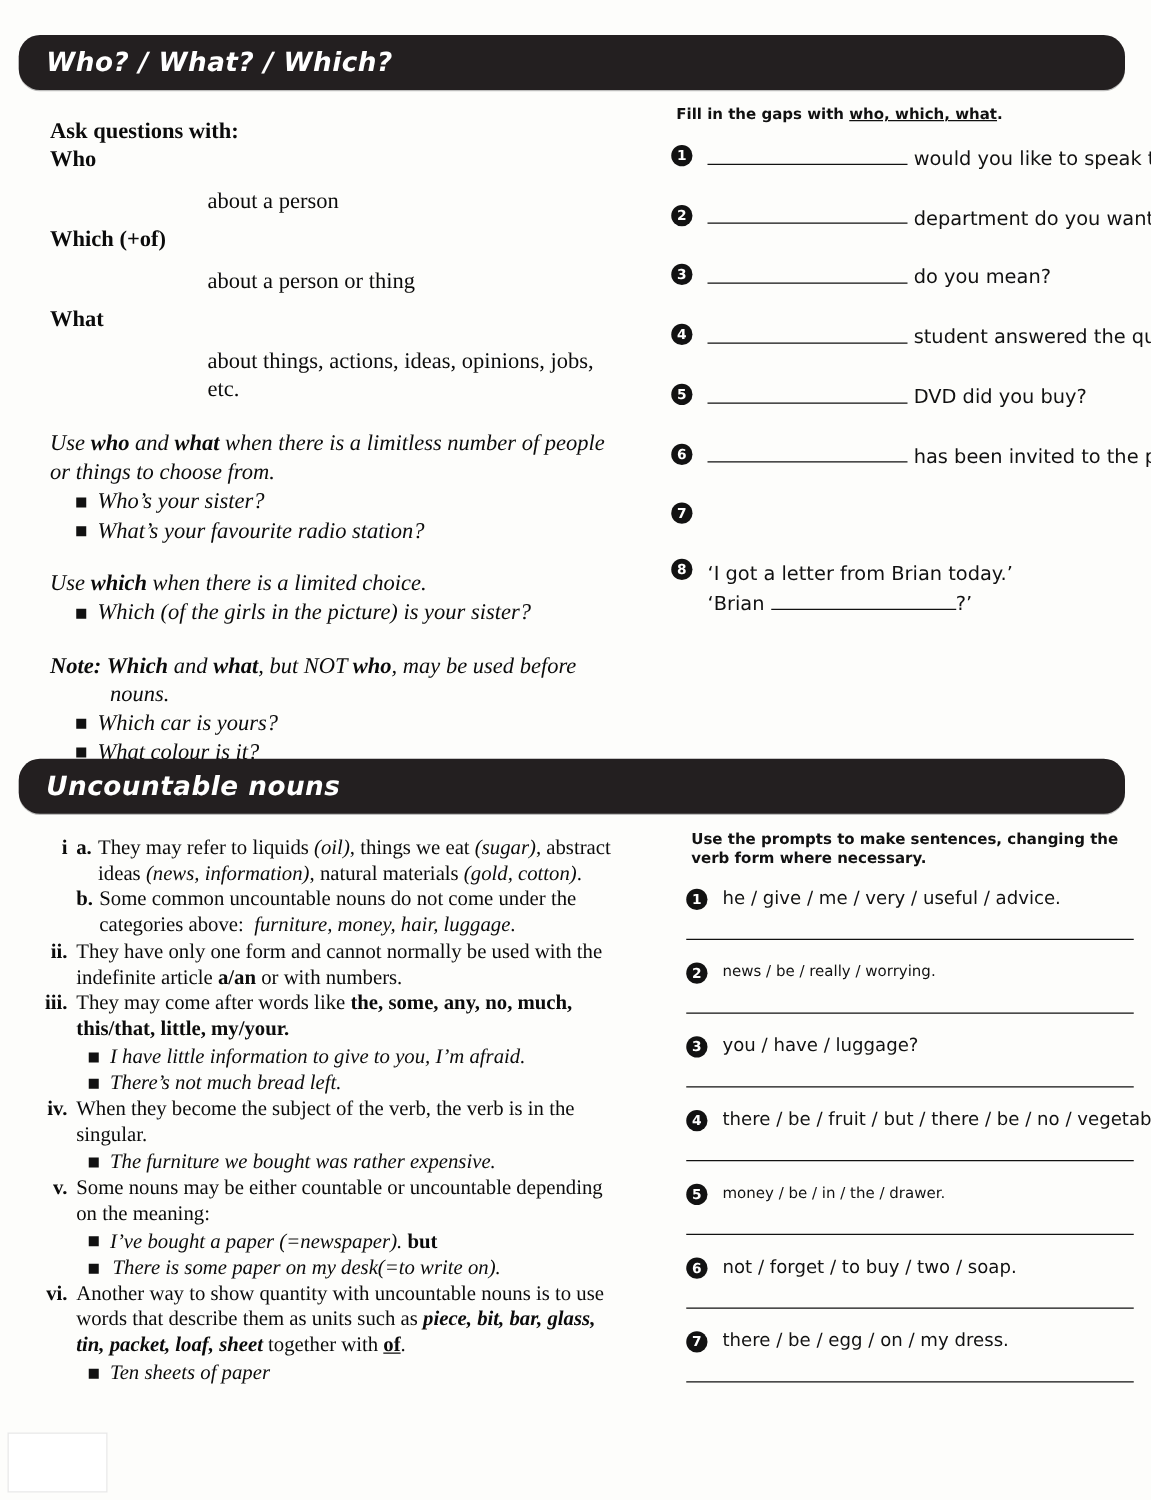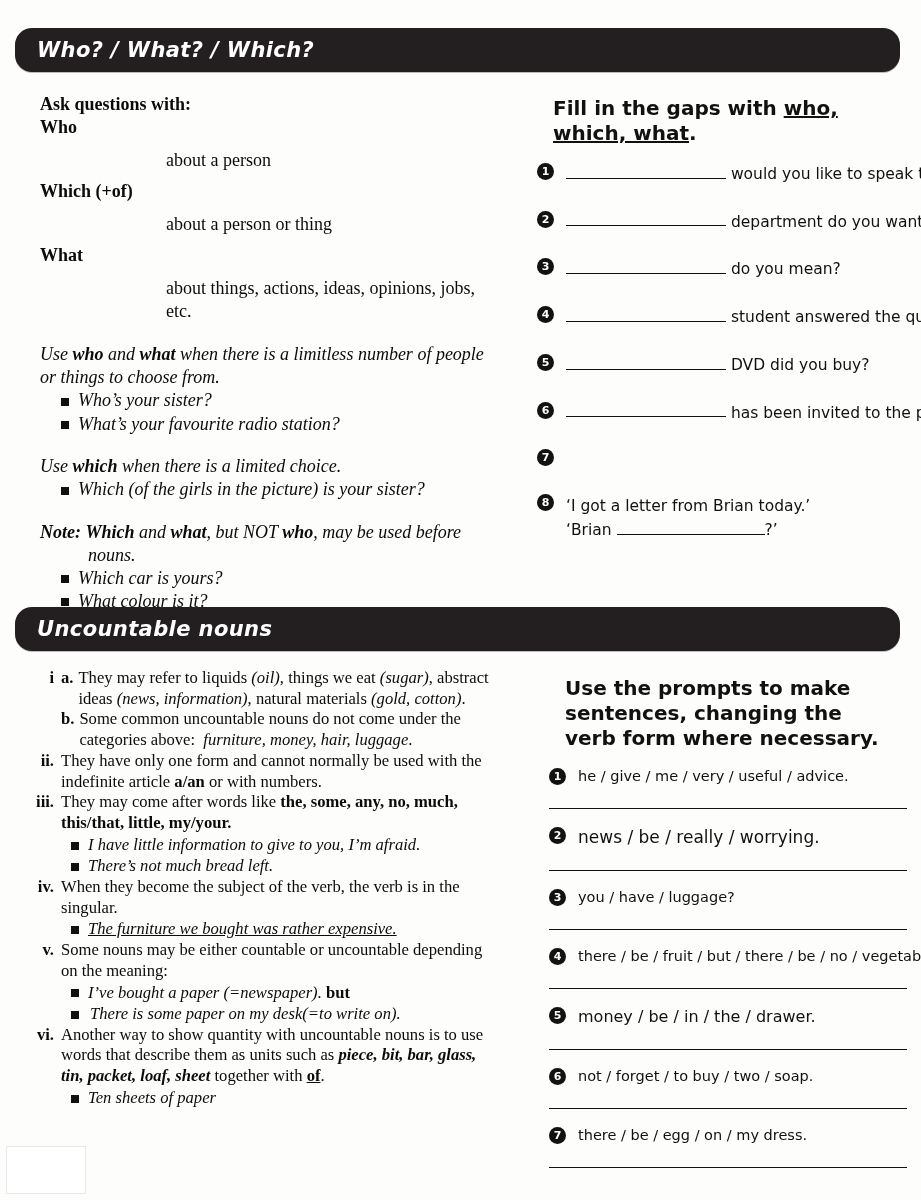--- a/index.html
+++ b/index.html
@@ -120,23 +120,23 @@
     padding-right: 7px;
   }
   .rnum.w1 { width: 26px; }
   .rbody { flex: 1 1 auto; }
   .sub-a, .sub-b { display: flex; align-items: flex-start; }
   .sub-lbl { font-weight: bold; padding-right: 5px; }
 
   
   .ex-head {
     font-weight: bold;
-    font-size: 20px;
+    font-size: 12px;
     line-height: 1.25;
-    margin: 16px;
+    margin: 4px;
     color: #111;
   }
   .qrow {
     display: flex;
     align-items: flex-start;
   }
   .qnum {
     flex: 0 0 auto;
     width: 17px;
     height: 17px;
@@ -311,21 +311,21 @@
       </div>
       <ul class="ex" style="padding-left:60px;">
         <li>I have little information to give to you, I’m afraid.</li>
         <li>There’s not much bread left.</li>
       </ul>
 
       <div class="ritem">
         <span class="rnum w1">iv.</span>
         <span class="rbody">When they become the subject of the verb, the verb is in the singular.</span>
       </div>
-      <ul class="ex" style="padding-left:60px;text-decoration:underline;">
+      <ul class="ex" style="padding-left:60px;">
         <li>The furniture we bought was rather expensive.</li>
       </ul>
 
       <div class="ritem">
         <span class="rnum w1">v.</span>
         <span class="rbody">Some nouns may be either countable or uncountable depending on the meaning:</span>
       </div>
       <ul class="ex" style="padding-left:60px;">
         <li><span>I’ve bought a paper (=newspaper).</span><span class="b"> but</span></li>
         <li style="list-style:none; padding-left:2px;"><span>There is some paper on my desk(=to write on).</span></li>
@@ -350,21 +350,21 @@
       <div class="qrow">
         <span class="qnum">1</span>
         <span class="qtext" style="font-size:14.5px;">he / give / me / very / useful / advice.</span>
       </div>
       <div class="answer-line" style="margin-top:23px;"></div>
     </div>
 
     <div style="margin-top:18px;">
       <div class="qrow">
         <span class="qnum">2</span>
-        <span class="qtext" style="font-size:17px;">news / be / really / worrying.</span>
+        <span class="qtext" style="font-size:12px;">news / be / really / worrying.</span>
       </div>
       <div class="answer-line" style="margin-top:23px;"></div>
     </div>
 
     <div style="margin-top:18px;">
       <div class="qrow">
         <span class="qnum">3</span>
         <span class="qtext" style="font-size:14.5px;">you / have / luggage?</span>
       </div>
       <div class="answer-line" style="margin-top:23px;"></div>
@@ -374,21 +374,21 @@
       <div class="qrow">
         <span class="qnum">4</span>
         <span class="qtext" style="font-size:14.5px;">there / be / fruit / but / there / be / no / vegetables.</span>
       </div>
       <div class="answer-line" style="margin-top:23px;"></div>
     </div>
 
     <div style="margin-top:18px;">
       <div class="qrow">
         <span class="qnum">5</span>
-        <span class="qtext" style="font-size:16px;">money / be / in / the / drawer.</span>
+        <span class="qtext" style="font-size:12px;">money / be / in / the / drawer.</span>
       </div>
       <div class="answer-line" style="margin-top:23px;"></div>
     </div>
 
     <div style="margin-top:18px;">
       <div class="qrow">
         <span class="qnum">6</span>
         <span class="qtext" style="font-size:14.5px;">not / forget / to buy / two / soap.</span>
       </div>
       <div class="answer-line" style="margin-top:23px;"></div>

